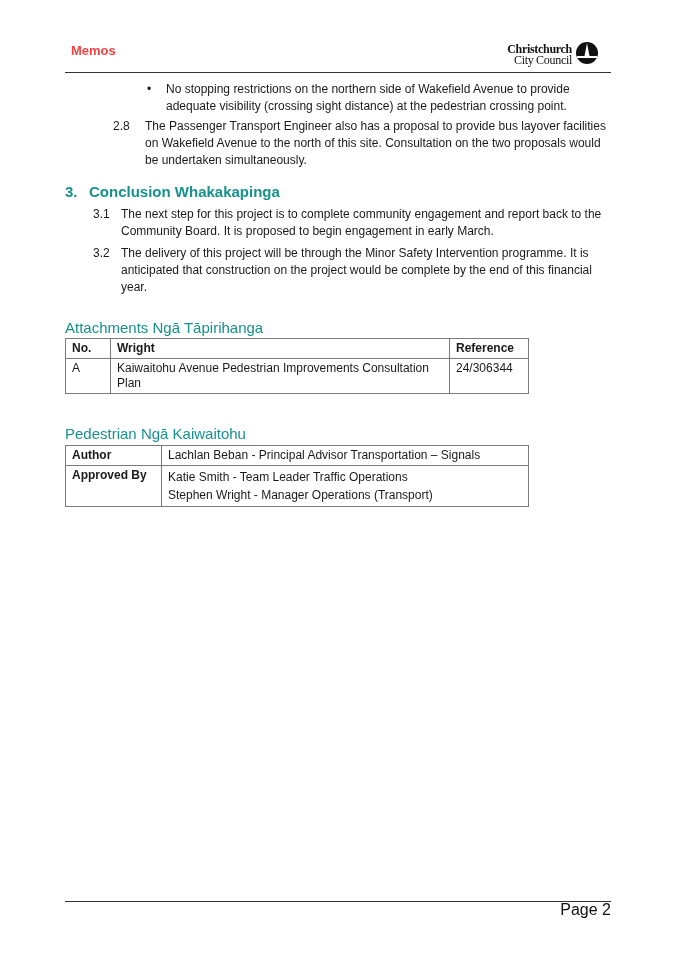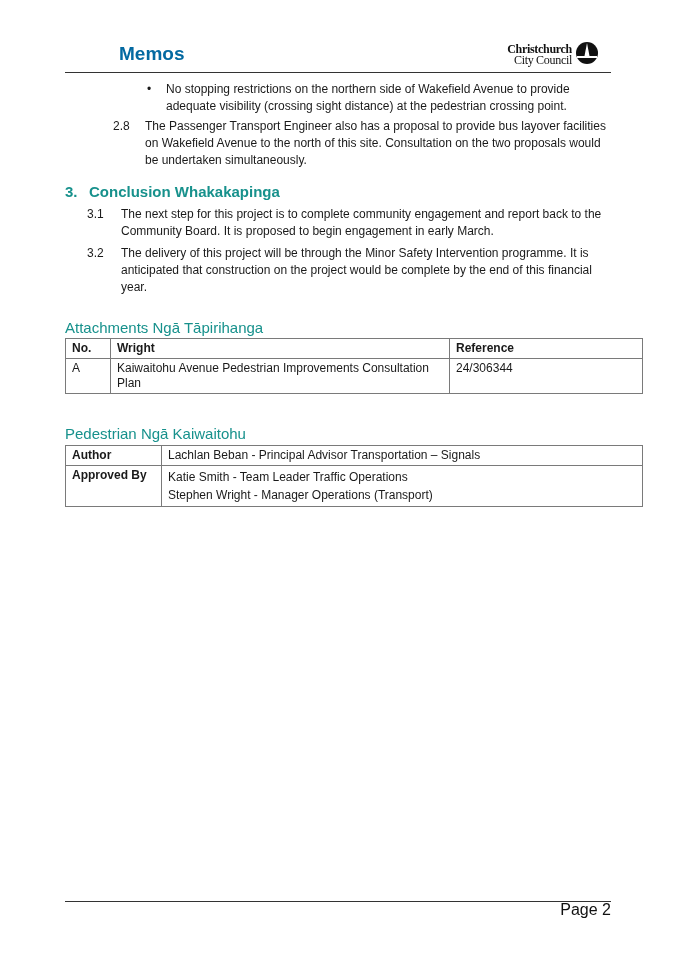--- a/index.html
+++ b/index.html
@@ -19,24 +19,23 @@
     position: absolute;
     left: 65px;
     top: 40px;
     width: 546px;
     height: 32px;
   }
   .header-title {
     position: absolute;
     left: 6px;
     top: 3px;
-    font-size: 19px;
-    font-weight: bold;
-    color: #0369a1;
-    margin-left: 48px;
+    font-size: 13px;
+    font-weight: bold;
+    color: #ef4444;
   }
   .logo {
     position: absolute;
     right: 12px;
     top: 1px;
     display: flex;
     align-items: center;
   }
   .logo-text {
     text-align: right;
@@ -95,21 +94,21 @@
     top: 0;
   }
 
   .sec3-para {
     position: relative;
     padding-left: 56px;
     margin-top: 5px;
   }
   .sec3-para .num {
     position: absolute;
-    left: 22px;
+    left: 28px;
     top: 0;
   }
 
   .section-heading {
     color: #17918c;
     font-weight: bold;
     font-size: 15px;
     line-height: 18px;
     margin-top: 14px;
   }
@@ -119,21 +118,21 @@
   }
   .sub-heading {
     color: #17918c;
     font-weight: normal;
     font-size: 15px;
     line-height: 18px;
   }
 
   table {
     border-collapse: collapse;
-    width: 578px;
+    width: 464px;
     font-size: 12px;
   }
   td, th {
     border: 1px solid #7a7a7a;
     padding: 2px 6px;
     text-align: left;
     vertical-align: top;
     line-height: 15px;
   }
   th {

